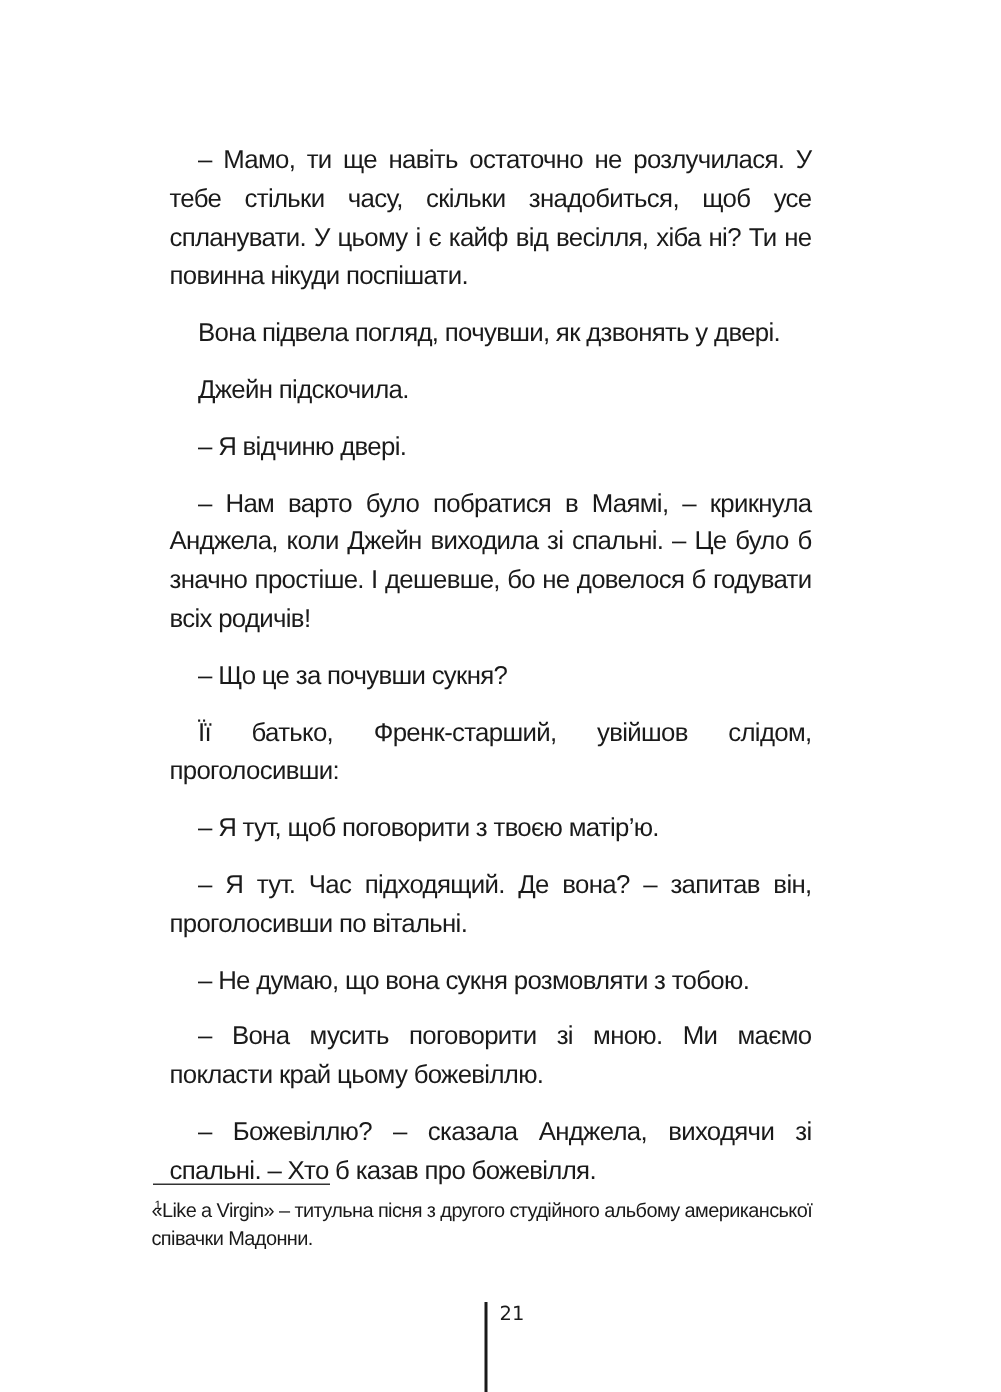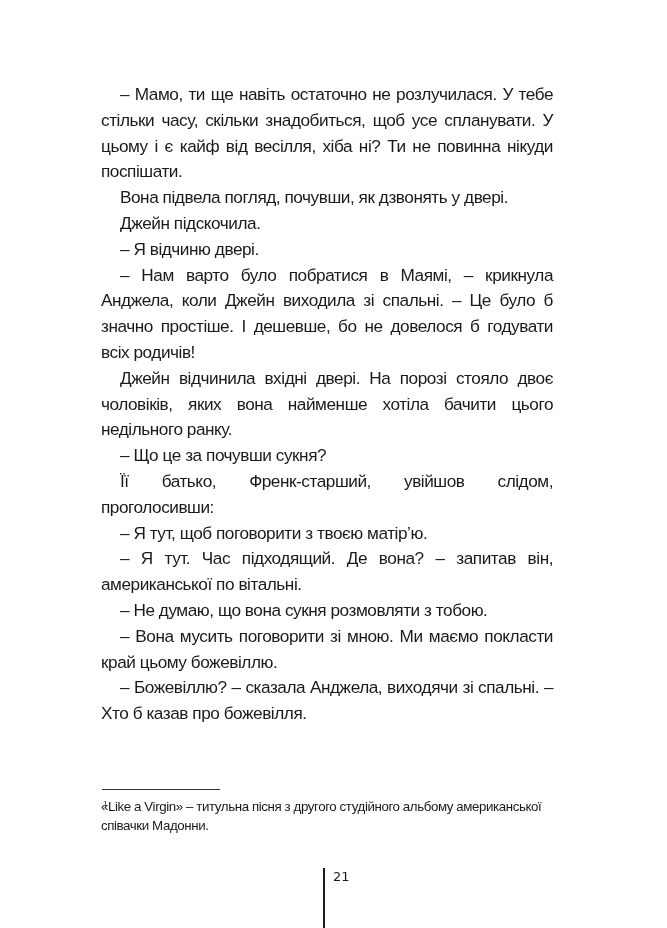--- a/index.html
+++ b/index.html
@@ -22,21 +22,21 @@
       height: 928px;
       background: #ffffff;
     }
     .text-block {
       position: absolute;
       left: 101px;
       top: 82px;
       width: 452px;
     }
     .para {
-      margin: 0;
+      margin: 12px;
       font-size: 17.2px;
       line-height: 25.8px;
       text-align: justify;
       text-indent: 19px;
       letter-spacing: -0.45px;
       word-spacing: 0px;
       font-stretch: condensed;
       transform-origin: left top;
     }
     .para .sup {
@@ -91,25 +91,24 @@
 </head>
 <body>
 
 <div class="page">
   <div class="text-block">
     <p class="para">– Мамо, ти ще навіть остаточно не розлучилася. У тебе стільки часу, скільки знадобиться, щоб усе спланувати. У цьому і є кайф від весілля, хіба ні? Ти не повинна нікуди поспішати.</p>
     <p class="para">Вона підвела погляд, почувши, як дзвонять у двері.</p>
     <p class="para">Джейн підскочила.</p>
     <p class="para">– Я відчиню двері.</p>
     <p class="para">– Нам варто було побратися в Маямі, – крикнула Анджела, коли Джейн виходила зі спальні. – Це було б значно простіше. І дешевше, бо не довелося б годувати всіх родичів!</p>
-    <p class="para">Джейн відчинила вхідні двері. На порозі стояло двоє чоловіків, яких вона найменше хотіла бачити цього недільного ранку.</p>
     <p class="para">– Що це за почувши сукня?</p>
     <p class="para">Її батько, Френк-старший, увійшов слідом, проголосивши:</p>
     <p class="para">– Я тут, щоб поговорити з твоєю матір’ю.</p>
-    <p class="para">– Я тут. Час підходящий. Де вона? – запитав він, американської по вітальні.</p>
+    <p class="para">– Я тут. Час підходящий. Де вона? – запитав він, проголосивши по вітальні.</p>
     <p class="para">– Не думаю, що вона сукня розмовляти з тобою.</p>
     <p class="para">– Вона мусить поговорити зі мною. Ми маємо покласти край цьому божевіллю.</p>
     <p class="para">– Божевіллю? – сказала Анджела, виходячи зі спальні. – Хто б казав про божевілля.</p>
   </div>
 
   <div class="footnote-rule"></div>
 
   <div class="footnote">
     <span class="fn-mark">1</span>
     <span class="fn-text">«Like a Virgin» – титульна пісня з другого студійного альбому американської співачки Мадонни.</span>

